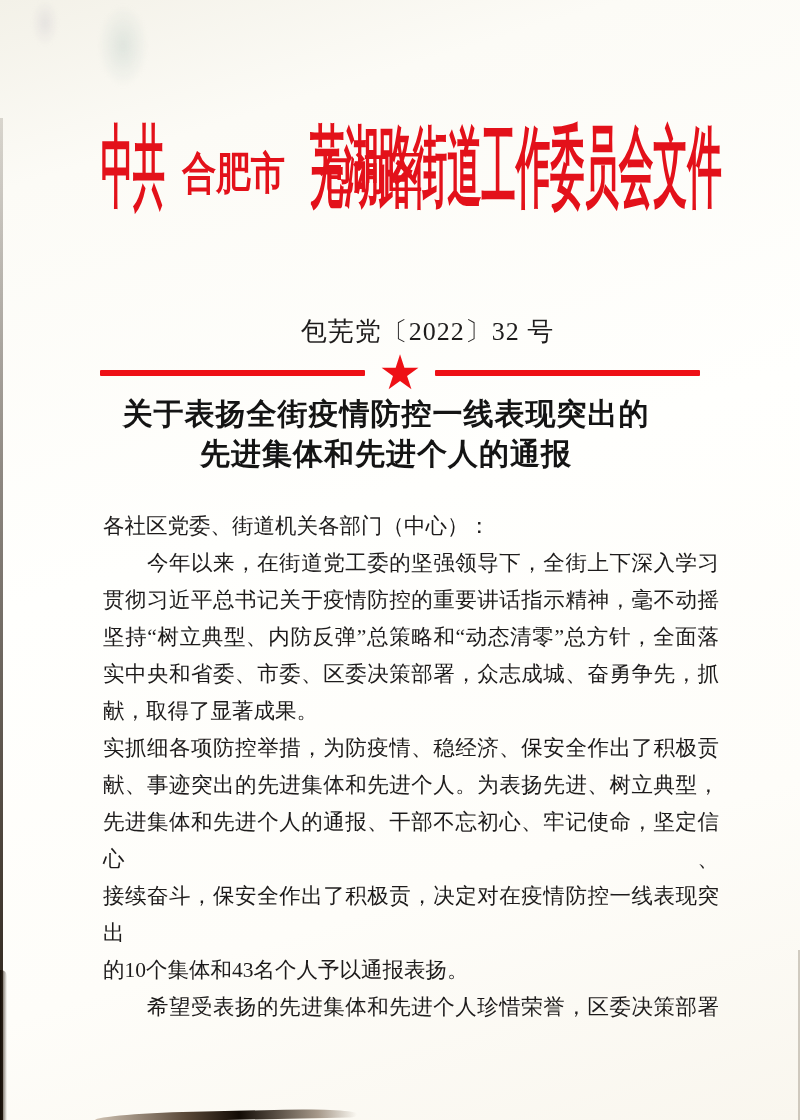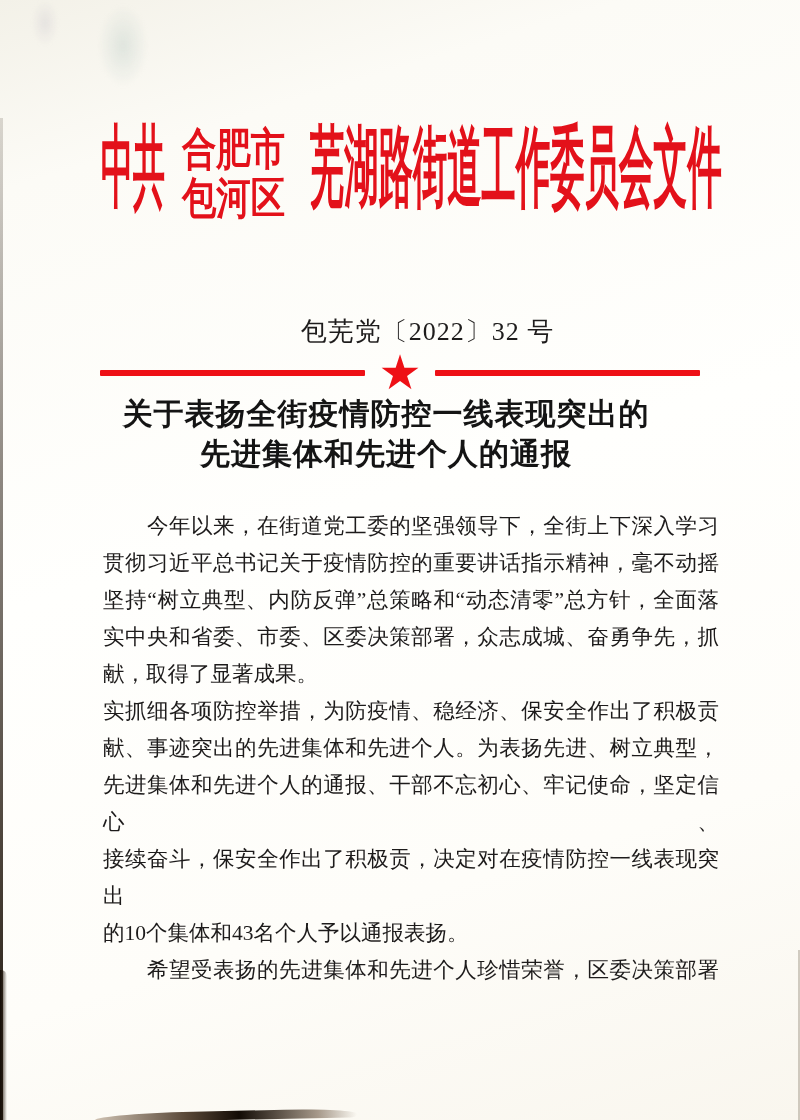--- a/index.html
+++ b/index.html
@@ -24,21 +24,21 @@
     background:radial-gradient(closest-side,rgba(185,202,196,.38),rgba(185,202,196,0));filter:blur(2px);}
   .smudge-b{position:absolute;left:32px;top:0;width:26px;height:46px;
     background:radial-gradient(closest-side,rgba(196,190,200,.30),rgba(196,190,200,0));filter:blur(2px);}
 
   
   .letterhead{position:absolute;top:116px;left:0;right:0;height:104px;
     display:flex;justify-content:center;align-items:center;padding-left:22px;color:#e3111a;}
   .sx{display:inline-block;transform-origin:0 50%;white-space:nowrap;font-weight:bold;line-height:1;}
   .lh-party{width:64px;flex:0 0 auto;}
   .sx-party{font-size:90px;transform:scaleX(0.355);}
-  .lh-region{width:104px;flex:0 0 auto;margin-left:17px;margin-top:12px;display:flex;flex-direction:column;gap:5px;}
+  .lh-region{width:104px;flex:0 0 auto;margin-left:17px;margin-top:12px;display:flex;gap:5px;}
   .sx-region{font-size:44px;transform:scaleX(0.78);}
   .lh-committee{width:412px;flex:0 0 auto;margin-left:24px;}
   .sx-committee{font-size:88px;transform:scaleX(0.39);}
 
   
   .doc-number{position:absolute;top:302px;left:0;right:0;text-align:center;padding-left:55px;
     font-size:26px;color:#1e1c1c;letter-spacing:1px;margin-top:12px;}
 
   
   .divider{position:absolute;top:350px;left:100px;right:100px;height:46px;
@@ -86,20 +86,21 @@
     <span class="star">★</span>
     <span class="rule"></span>
   </div>
 
   <h1 class="title">
     <span class="title-line">关于表扬全街疫情防控一线表现突出的</span>
     <span class="title-line">先进集体和先进个人的通报</span>
   </h1>
 
   <main class="body">
+    <p class="line">各社区党委、街道机关各部门（中心）：</p>
     <p class="line just indent">今年以来，在街道党工委的坚强领导下，全街上下深入学习</p>
     <p class="line just">贯彻习近平总书记关于疫情防控的重要讲话指示精神，毫不动摇</p>
     <p class="line just">坚持“树立典型、内防反弹”总策略和“动态清零”总方针，全面落</p>
     <p class="line just">实中央和省委、市委、区委决策部署，众志成城、奋勇争先，抓</p>
     <p class="line">献，取得了显著成果。</p>
     <p class="line just">实抓细各项防控举措，为防疫情、稳经济、保安全作出了积极贡</p>
     <p class="line just">献、事迹突出的先进集体和先进个人。为表扬先进、树立典型，</p>
     <p class="line just">先进集体和先进个人的通报、干部不忘初心、牢记使命，坚定信心、</p>
     <p class="line just">接续奋斗，保安全作出了积极贡，决定对在疫情防控一线表现突出</p>
     <p class="line">的10个集体和43名个人予以通报表扬。</p>

